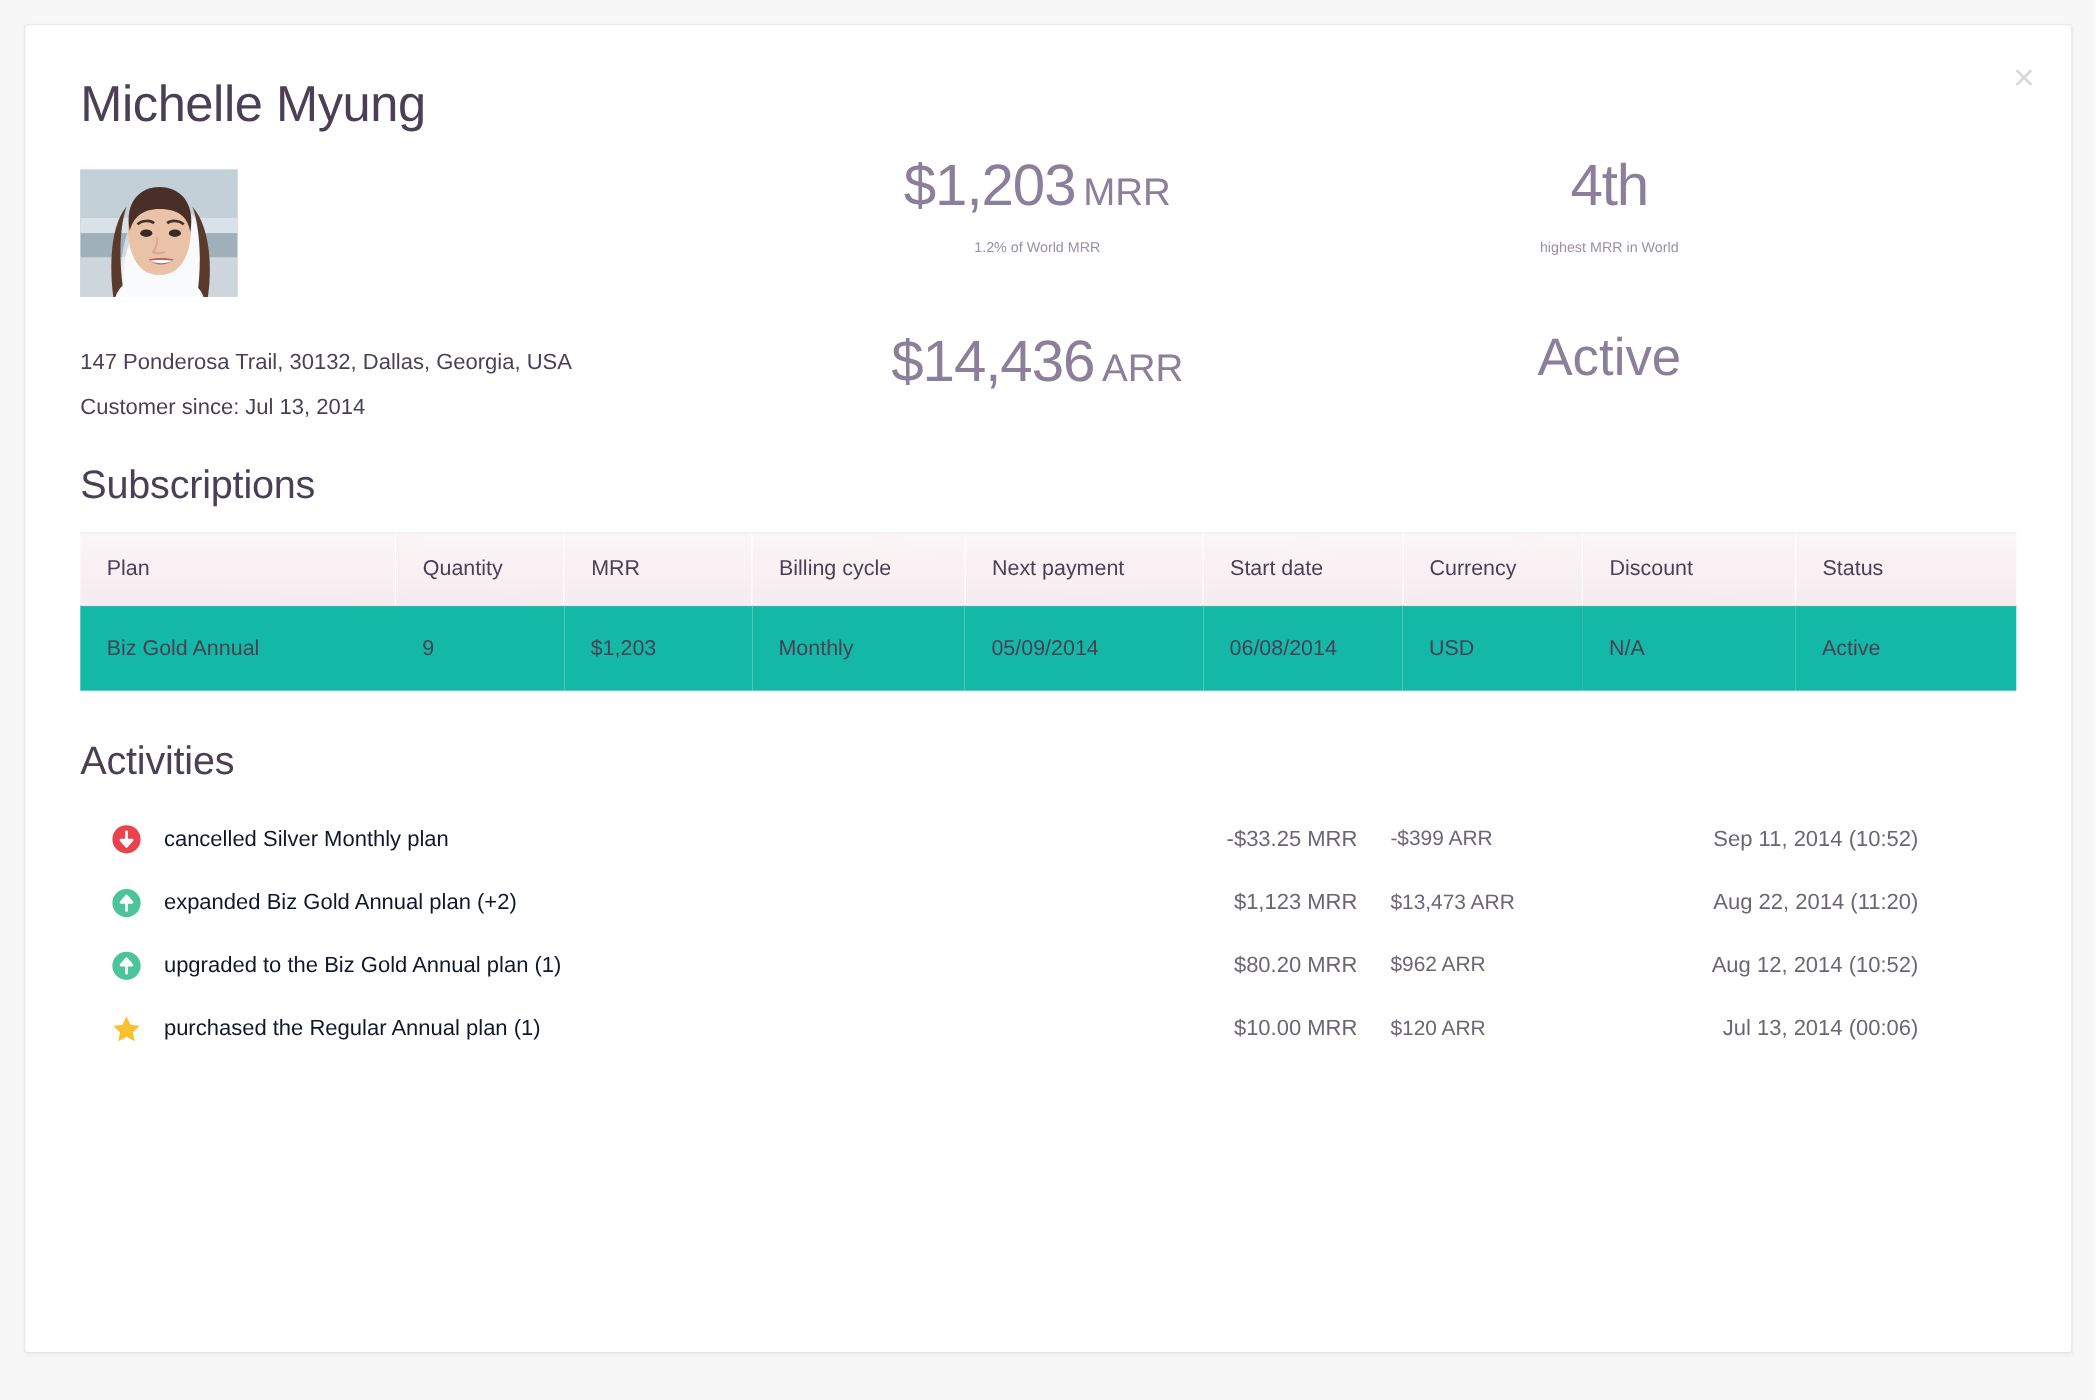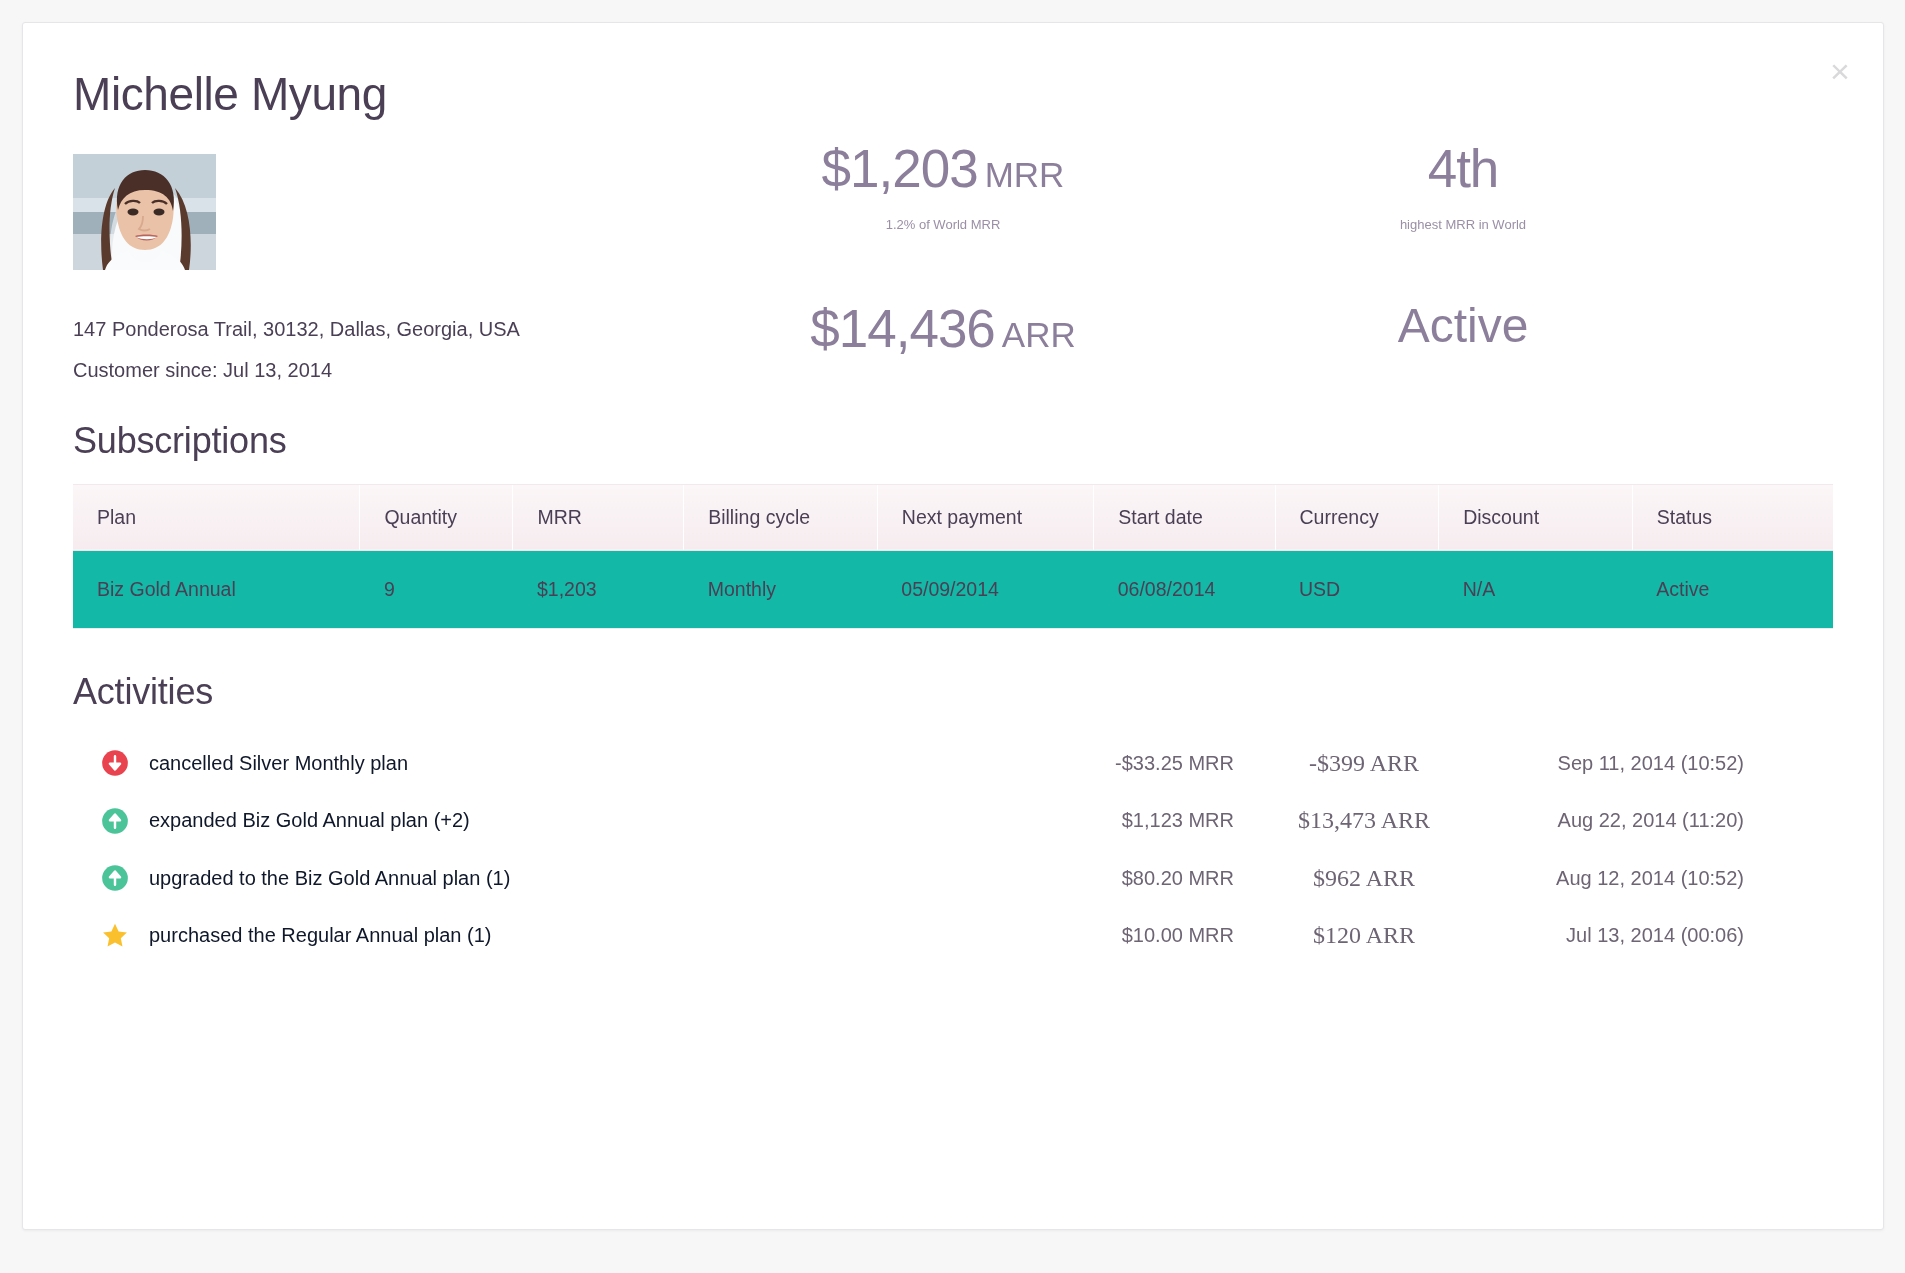--- a/index.html
+++ b/index.html
@@ -179,25 +179,24 @@
   .act-mrr {
     flex: 0 0 auto;
     width: 250px;
     font-size: 20px;
     color: #6d6474;
     text-align: right;
   }
   .act-arr {
     flex: 0 0 auto;
     width: 230px;
-    font-size: 24px;
+    font-size: 19px;
     color: #6d6474;
-    text-align: center;
+    text-align: left;
     padding-left: 30px;
-    font-family: Liberation Serif, serif;
   }
   .act-date {
     flex: 0 0 auto;
     width: 280px;
     font-size: 20px;
     color: #6d6474;
     text-align: right;
   }
 </style>
 </head>

